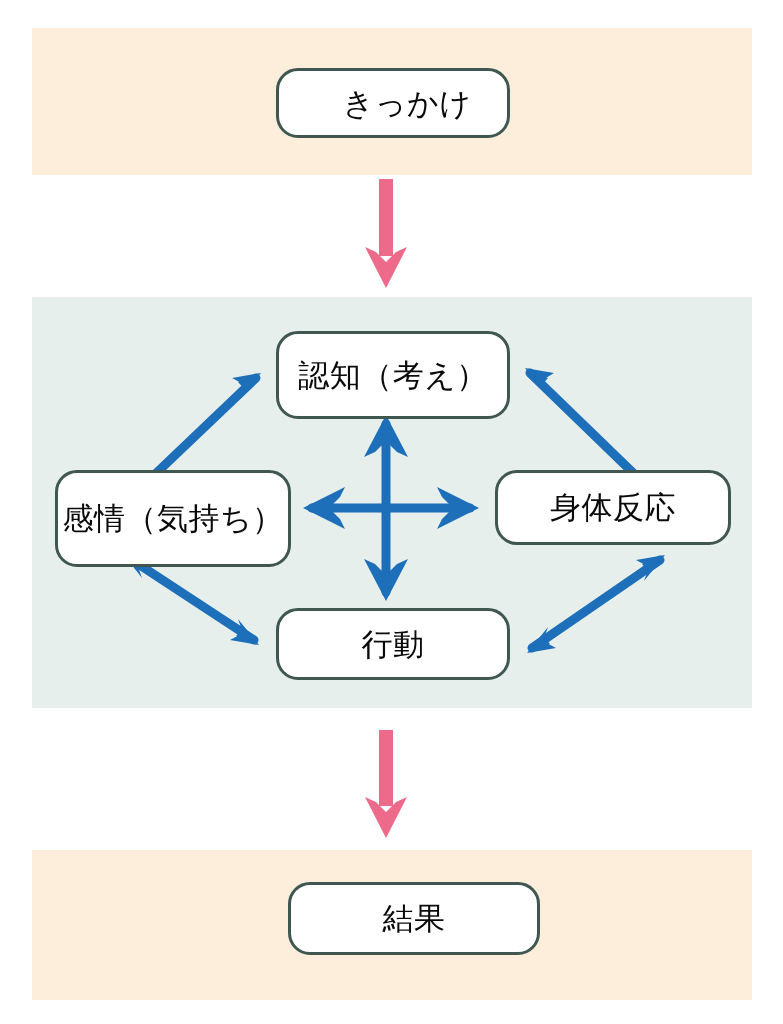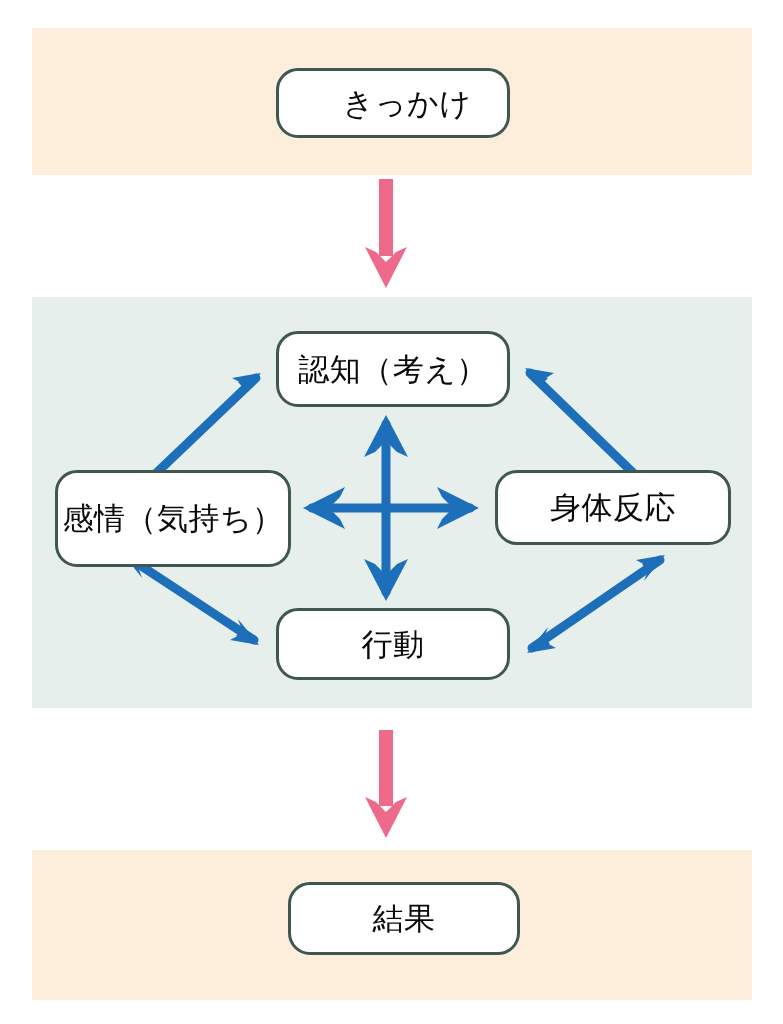--- a/index.html
+++ b/index.html
@@ -36,25 +36,25 @@
     align-items: center;
     justify-content: center;
     color: #0a0a0a;
     font-size: 31px;
     letter-spacing: 0.5px;
     line-height: 1;
     white-space: nowrap;
   }
 
   .node-trigger   { left: 276px; top: 68px;  width: 234px; height: 70px; padding-left: 28px; }
-  .node-cognition { left: 276px; top: 331px; width: 234px; height: 76px; }
+  .node-cognition { left: 276px; top: 331px; width: 234px; height: 88px; }
   .node-emotion   { left: 55px;  top: 470px; width: 236px; height: 97px; }
   .node-body      { left: 495px; top: 470px; width: 236px; height: 75px; }
   .node-behavior  { left: 276px; top: 608px; width: 234px; height: 72px; }
-  .node-outcome   { left: 288px; top: 882px; width: 232px; height: 73px; }
+  .node-outcome   { left: 288px; top: 882px; width: 252px; height: 73px; }
 
   .arrow-layer {
     position: absolute;
     left: 0;
     top: 0;
     width: 783px;
     height: 1024px;
     pointer-events: none;
   }
 </style>

